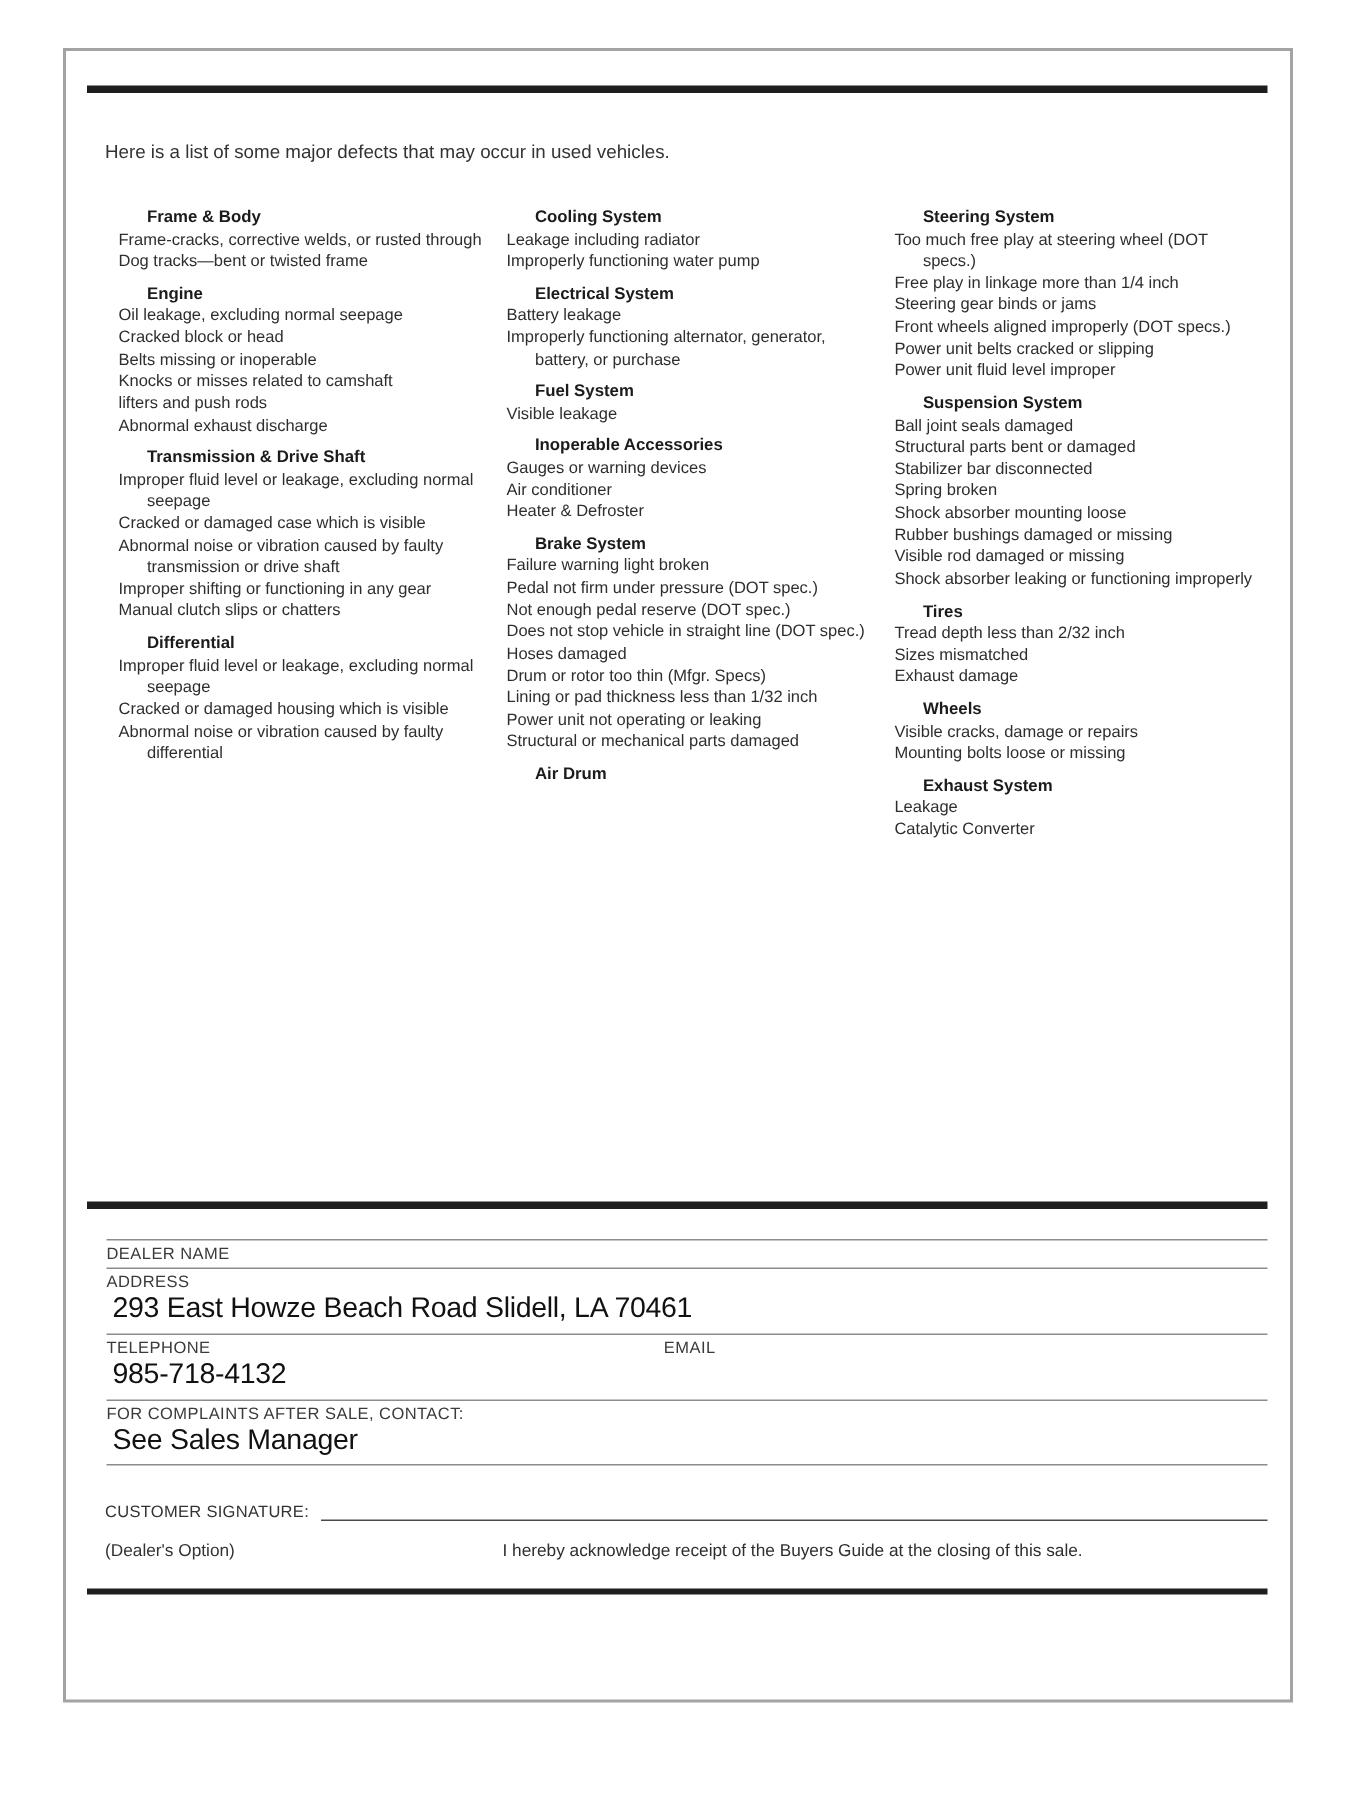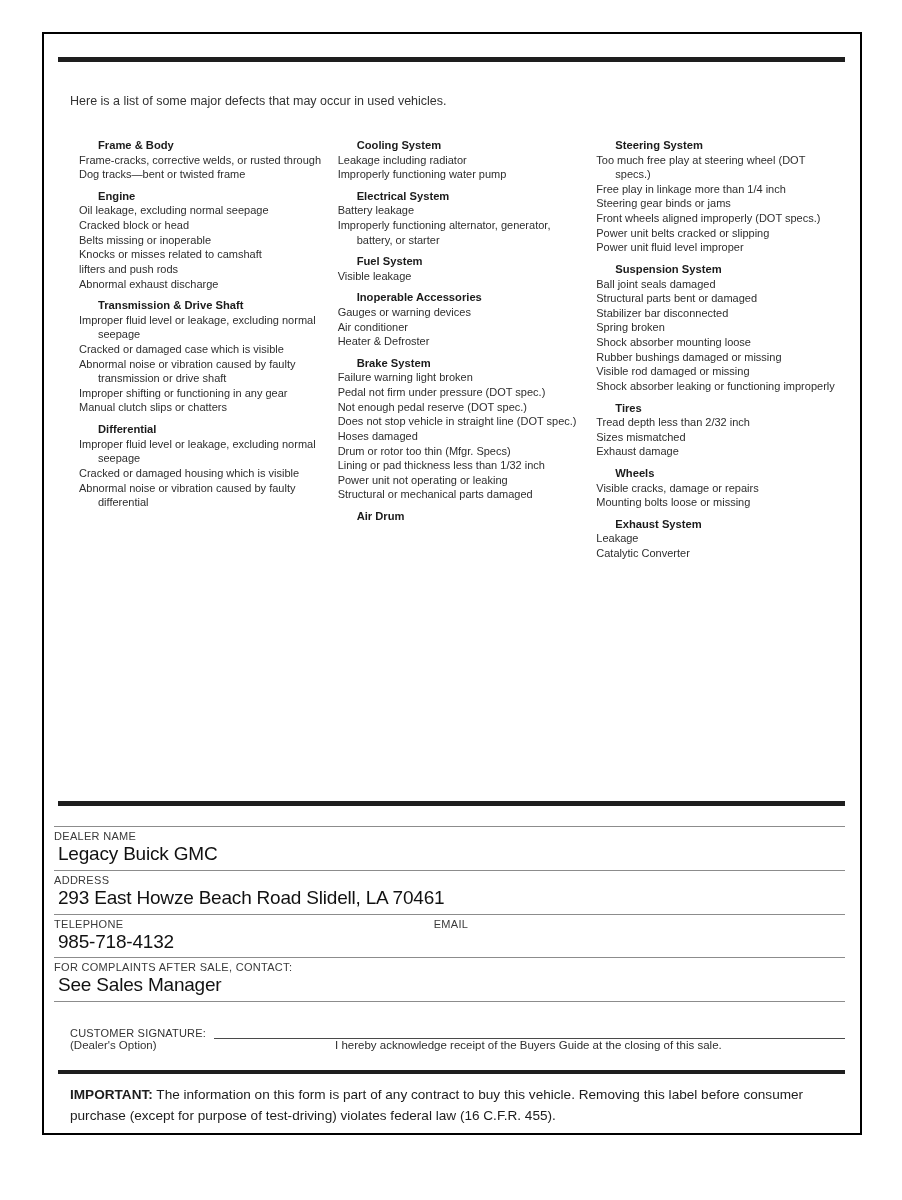--- a/index.html
+++ b/index.html
@@ -8,21 +8,21 @@
     width: 902px; height: 1200px;
     background: #ffffff;
     font-family: "Liberation Sans", sans-serif;
     position: relative;
     color: #2e2e2e;
   }
   .sheet {
     position: absolute;
     left: 42px; top: 32px;
     width: 820px; height: 1103px;
-    border: 2px solid #000000;
+    border: 2px solid #a3a3a3;
     background: #fff;
     overflow: hidden;
   }
   .bar {
     height: 5px;
     background: #1e1e1e;
     margin: 0 15px 0 14px;
   }
   .bar-top { margin-top: 23px; }
   .intro {
@@ -49,21 +49,21 @@
   .sec-item {
     font-size: 11px;
     color: #2e2e2e;
     padding-left: 28px;
     text-indent: -19px;
     line-height: 1.33;
   }
   .bar-mid { margin-top: 0; }
   .form {
     border-top: 1px solid #8c8c8c;
-    margin: 20px 15px 0 10px;
+    margin: 20px 15px 0 27px;
   }
   .frow {
     border-bottom: 1px solid #8c8c8c;
     padding: 3px 0 3px;
   }
   .frow-split { display: flex; }
   .frow-split .left { flex: 0 0 48%; }
   .frow-split .right { flex: 1; }
   .flabel {
     font-size: 11px;
@@ -84,21 +84,21 @@
     color: #333;
     white-space: nowrap;
     letter-spacing: 0.2px;
   }
   .sig-line {
     flex: 1;
     border-bottom: 1.5px solid #4a4a4a;
     margin-left: 8px;
     height: 13px;
   }
-  .sig-sub-row { display: flex; margin-top: 0; }
+  .sig-sub-row { display: flex; margin-top: 14px; }
   .dealers-option {
     font-size: 11.5px;
     color: #333;
     width: 255px;
     flex: 0 0 auto;
   }
   .ack {
     font-size: 11.5px;
     color: #2e2e2e;
     margin-left: 10px;
@@ -143,21 +143,21 @@
         <div class="sec-item">Improper fluid level or leakage, excluding normal seepage</div>
         <div class="sec-item">Cracked or damaged housing which is visible</div>
         <div class="sec-item">Abnormal noise or vibration caused by faulty differential</div>
       </div>
       <div class="col">
         <div class="sec-heading">Cooling System</div>
         <div class="sec-item">Leakage including radiator</div>
         <div class="sec-item">Improperly functioning water pump</div>
         <div class="sec-heading">Electrical System</div>
         <div class="sec-item">Battery leakage</div>
-        <div class="sec-item">Improperly functioning alternator, generator, battery, or starter</div>
+        <div class="sec-item">Improperly functioning alternator, generator, battery, or purchase</div>
         <div class="sec-heading">Fuel System</div>
         <div class="sec-item">Visible leakage</div>
         <div class="sec-heading">Inoperable Accessories</div>
         <div class="sec-item">Gauges or warning devices</div>
         <div class="sec-item">Air conditioner</div>
         <div class="sec-item">Heater &amp; Defroster</div>
         <div class="sec-heading">Brake System</div>
         <div class="sec-item">Failure warning light broken</div>
         <div class="sec-item">Pedal not firm under pressure (DOT spec.)</div>
         <div class="sec-item">Not enough pedal reserve (DOT spec.)</div>
@@ -197,21 +197,20 @@
         <div class="sec-item">Leakage</div>
         <div class="sec-item">Catalytic Converter</div>
       </div>
     </div>
 
   <div class="bar bar-mid"></div>
 
   <div class="form">
     <div class="frow">
       <div class="flabel">DEALER NAME</div>
-      <div class="fvalue">Legacy Buick GMC</div>
     </div>
     <div class="frow">
       <div class="flabel">ADDRESS</div>
       <div class="fvalue">293 East Howze Beach Road Slidell, LA 70461</div>
     </div>
     <div class="frow frow-split">
       <div class="left">
         <div class="flabel">TELEPHONE</div>
         <div class="fvalue">985-718-4132</div>
       </div>
@@ -231,18 +230,14 @@
       <span class="sig-line"></span>
     </div>
     <div class="sig-sub-row">
       <span class="dealers-option">(Dealer's Option)</span>
       <span class="ack">I hereby acknowledge receipt of the Buyers Guide at the closing of this sale.</span>
     </div>
   </div>
 
   <div class="bar bar-bottom"></div>
 
-  <div class="important">
-    <span class="imp-label">IMPORTANT:</span>
-    <span>The information on this form is part of any contract to buy this vehicle.  Removing this label before consumer purchase (except for purpose of test-driving) violates federal law (16 C.F.R. 455).</span>
-  </div>
 
 </div>
 
 </body></html>

